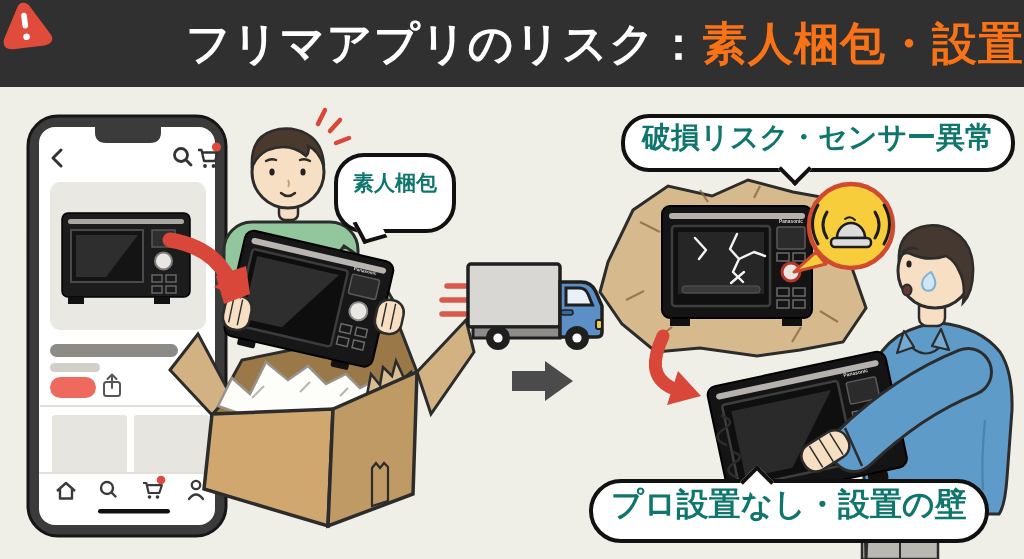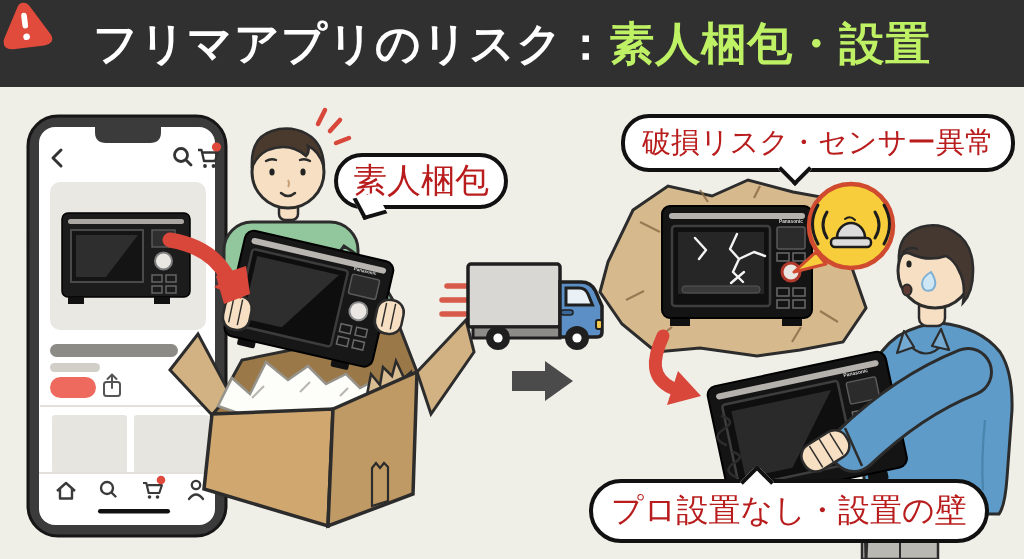--- a/index.html
+++ b/index.html
@@ -1,28 +1,28 @@
 <!DOCTYPE html>
 <html><head>
 <meta charset="utf-8">
 <style>
   html,body{margin:0;padding:0;background:#efeee7;}
   .stage{position:relative;width:1024px;height:559px;overflow:hidden;background:#efeee7;
          font-family:"Liberation Sans","DejaVu Sans",sans-serif;}
   .banner{position:absolute;left:0;top:0;width:1024px;height:87px;background:#303030;
-          display:flex;align-items:center;justify-content:center;white-space:nowrap;
+          display:flex;align-items:center;justify-content:flex-end;white-space:nowrap;
           font-size:45px;font-weight:900;letter-spacing:1px;}
   .banner .t-main{color:#ffffff;}
-  .banner .t-accent{color:#bef264;}
+  .banner .t-accent{color:#f97316;}
   .scene{position:absolute;left:0;top:0;width:1024px;height:559px;}
   .scene svg{position:absolute;left:0;top:0;}
-  .bubble{position:absolute;background:#fff;border:4px solid #111;color:#b91c1c;
-          display:flex;align-items:center;justify-content:center;font-weight:400;
+  .bubble{position:absolute;background:#fff;border:4px solid #111;color:#0f766e;
+          display:flex;align-items:flex-start;justify-content:center;font-weight:700;
           white-space:nowrap;z-index:5;}
-  .speech{left:334px;top:153px;height:48px;padding:0 15px;border-radius:30px;font-size:34px;}
+  .speech{left:334px;top:153px;height:48px;padding:12px 15px;border-radius:30px;font-size:21px;}
   .speech .tail{position:absolute;left:20px;bottom:-13px;width:20px;height:20px;background:#fff;
           border-right:4px solid #111;border-bottom:4px solid #111;transform:rotate(62deg) skewX(-12deg);}
   .callout-top{left:621px;top:114px;height:50px;padding:0 17px;border-radius:28px;font-size:29px;}
   .callout-top .tail{position:absolute;left:158px;bottom:-13px;width:20px;height:20px;background:#fff;
           border-right:4px solid #111;border-bottom:4px solid #111;transform:rotate(45deg);}
   .callout-bottom{left:589px;top:479px;height:56px;padding:0 18px;border-radius:32px;font-size:32px;}
   .callout-bottom .tail{position:absolute;left:152px;top:-13px;width:20px;height:20px;background:#fff;
           border-left:4px solid #111;border-top:4px solid #111;transform:rotate(45deg);}
   .warn{position:absolute;z-index:6;transform:rotate(-7deg);}
   .warn-top{left:584px;top:100px;width:52px;height:49px;}

